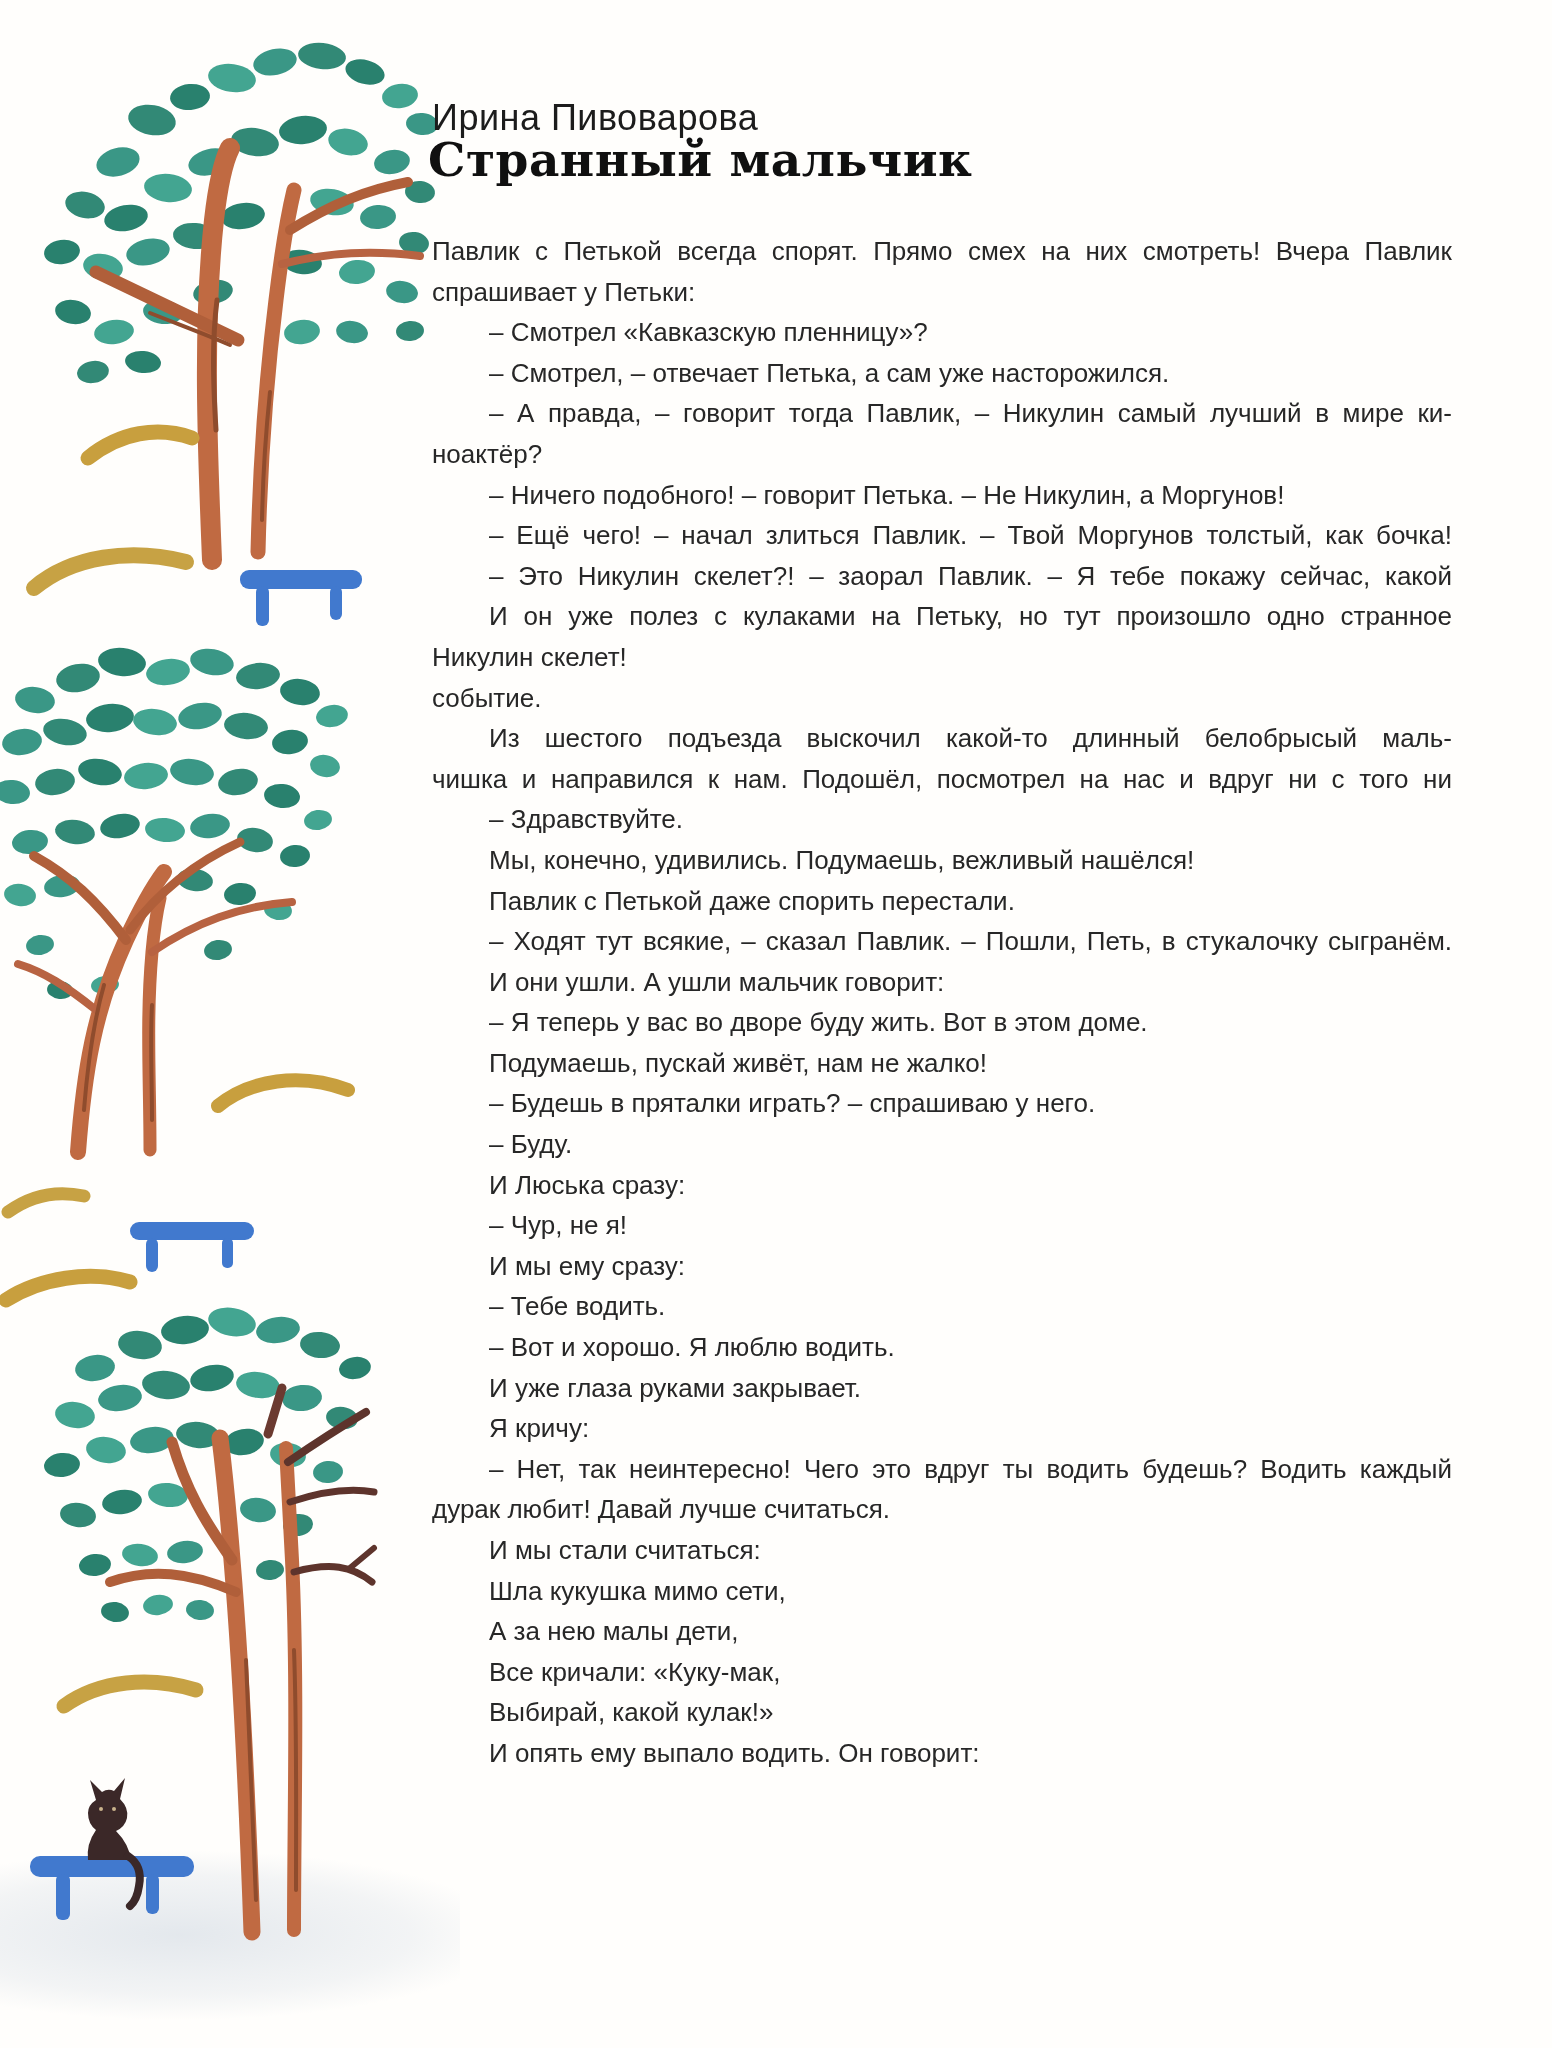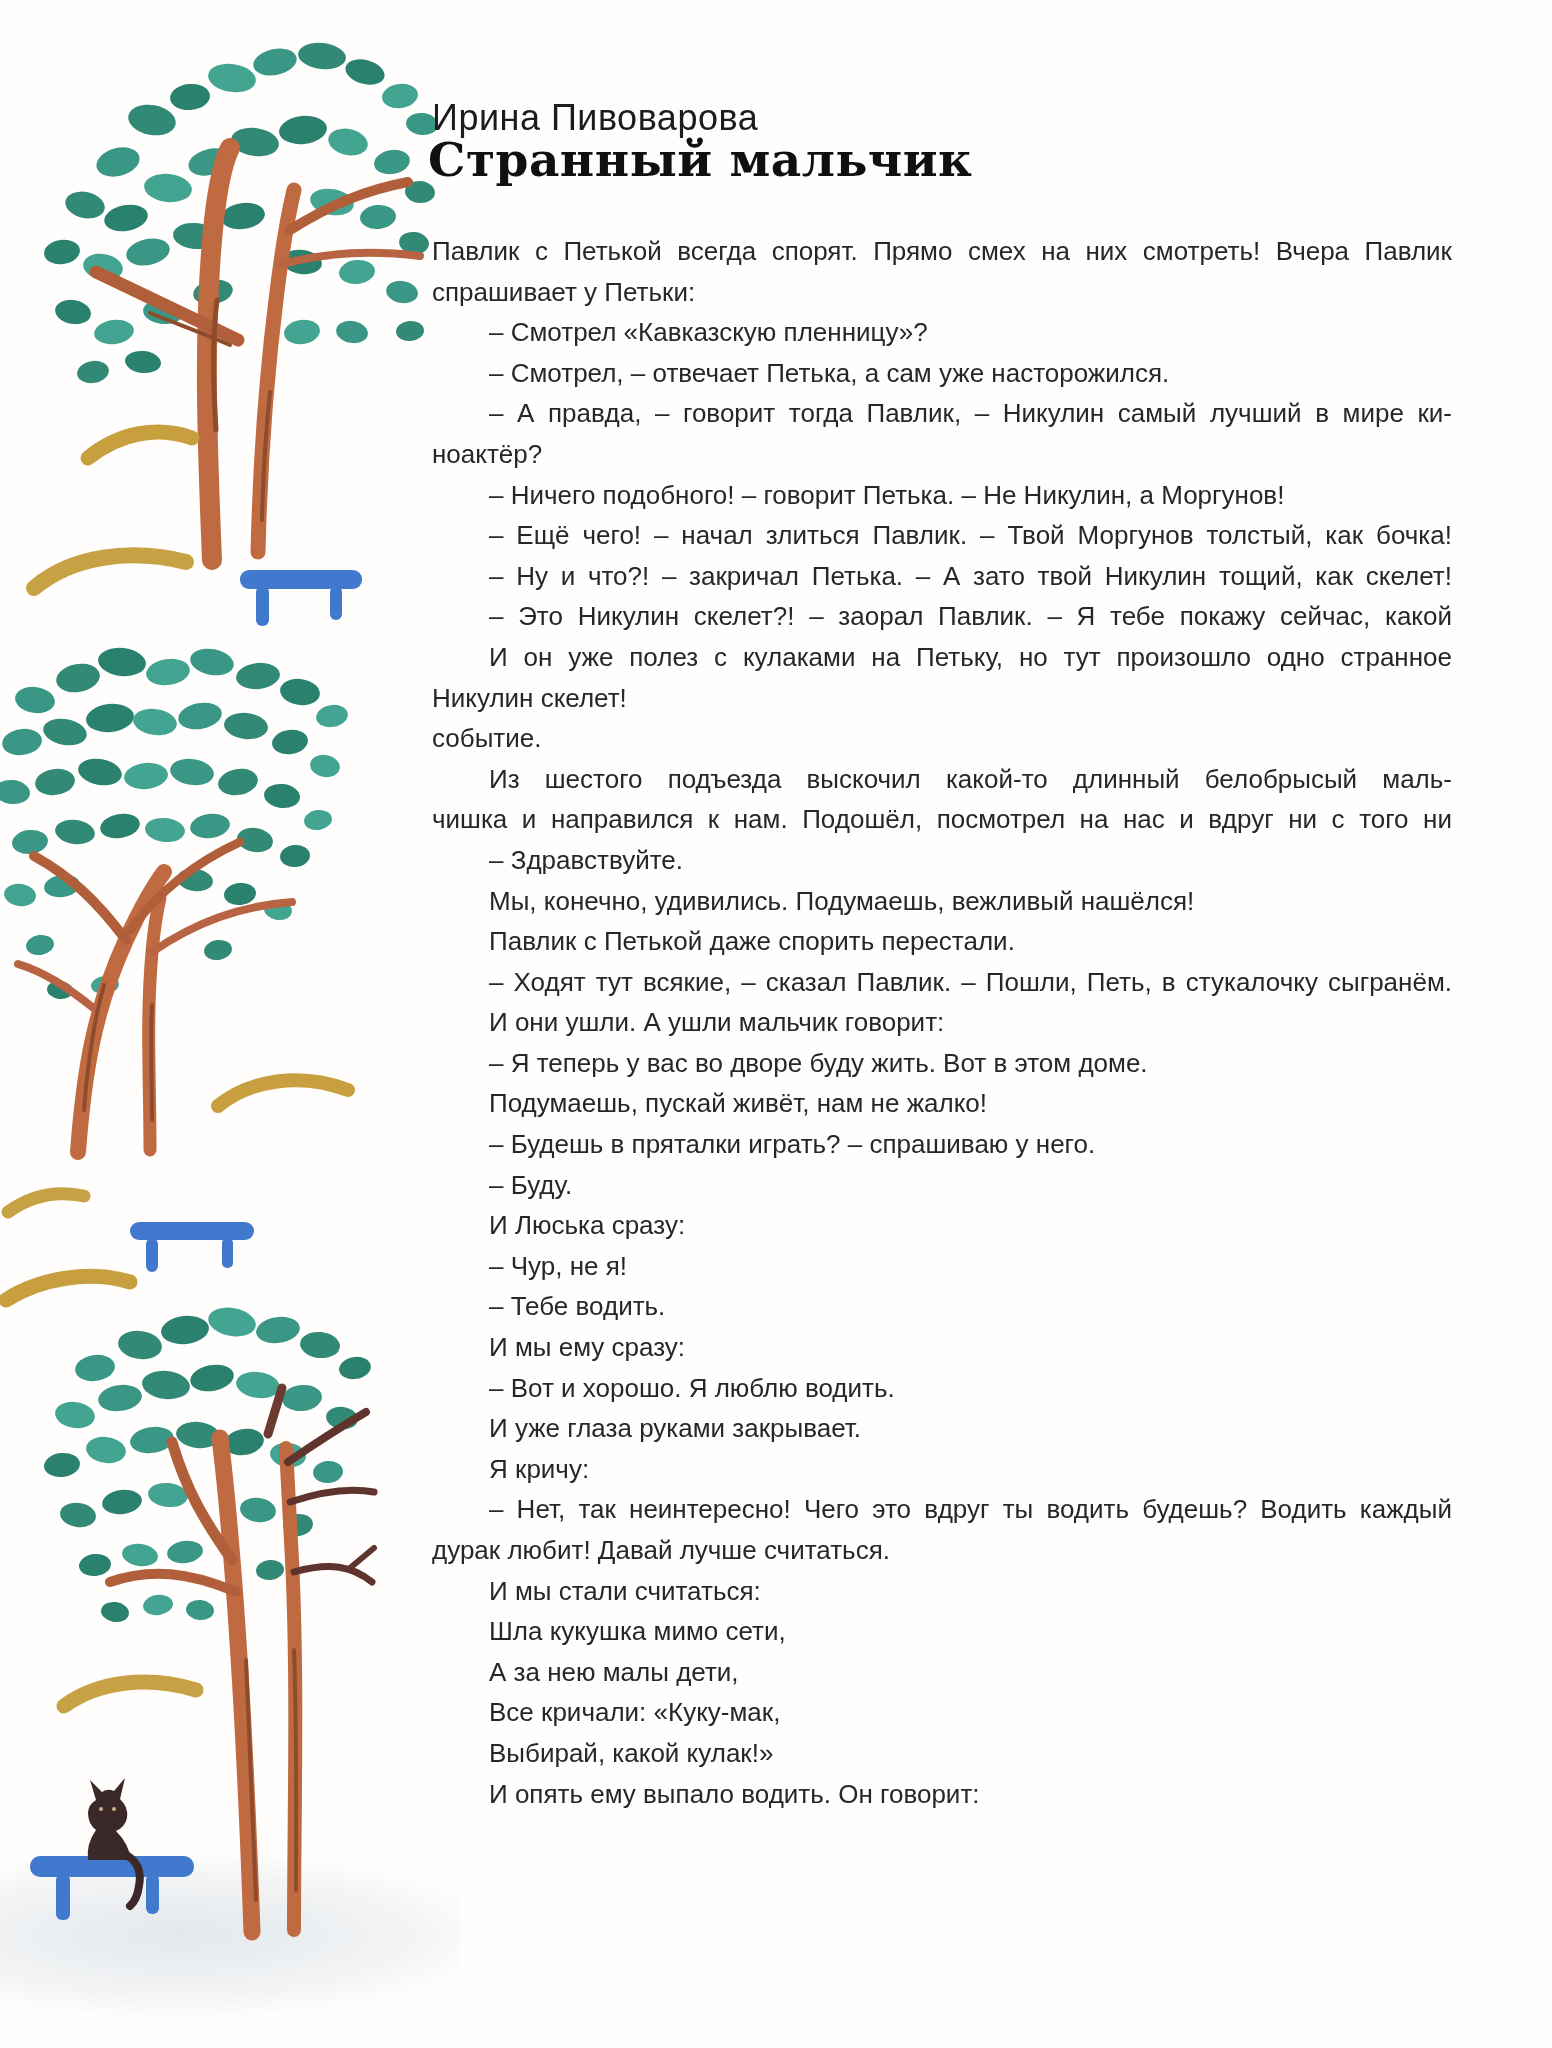--- a/index.html
+++ b/index.html
@@ -235,40 +235,39 @@
   <h1 class="title">Странный мальчик</h1>
   <div class="body" id="body-lines">
       <div class="line justify">Павлик с Петькой всегда спорят. Прямо смех на них смотреть! Вчера Павлик</div>
       <div class="line">спрашивает у Петьки:</div>
       <div class="line indent">– Смотрел «Кавказскую пленницу»?</div>
       <div class="line indent">– Смотрел, – отвечает Петька, а сам уже насторожился.</div>
       <div class="line indent justify">– А правда, – говорит тогда Павлик, – Никулин самый лучший в мире ки-</div>
       <div class="line">ноактёр?</div>
       <div class="line indent">– Ничего подобного! – говорит Петька. – Не Никулин, а Моргунов!</div>
       <div class="line indent justify">– Ещё чего! – начал злиться Павлик. – Твой Моргунов толстый, как бочка!</div>
-      <div class="line indent justify">– Ну и что?! – закричал Петька. – А зато твой Никулин тощий, как скелет!</div>
       <div class="line indent justify">– Это Никулин скелет?! – заорал Павлик. – Я тебе покажу сейчас, какой</div>
       <div class="line indent justify">И он уже полез с кулаками на Петьку, но тут произошло одно странное</div>
       <div class="line">Никулин скелет!</div>
       <div class="line">событие.</div>
       <div class="line indent justify">Из шестого подъезда выскочил какой-то длинный белобрысый маль-</div>
       <div class="line justify">чишка и направился к нам. Подошёл, посмотрел на нас и вдруг ни с того ни</div>
       <div class="line indent">– Здравствуйте.</div>
       <div class="line indent">Мы, конечно, удивились. Подумаешь, вежливый нашёлся!</div>
       <div class="line indent">Павлик с Петькой даже спорить перестали.</div>
       <div class="line indent justify">– Ходят тут всякие, – сказал Павлик. – Пошли, Петь, в стукалочку сыгранём.</div>
       <div class="line indent">И они ушли. А ушли мальчик говорит:</div>
       <div class="line indent">– Я теперь у вас во дворе буду жить. Вот в этом доме.</div>
       <div class="line indent">Подумаешь, пускай живёт, нам не жалко!</div>
       <div class="line indent">– Будешь в пряталки играть? – спрашиваю у него.</div>
       <div class="line indent">– Буду.</div>
       <div class="line indent">И Люська сразу:</div>
       <div class="line indent">– Чур, не я!</div>
+      <div class="line indent">И мы ему сразу:</div>
       <div class="line indent">– Тебе водить.</div>
-      <div class="line indent">И мы ему сразу:</div>
       <div class="line indent">– Вот и хорошо. Я люблю водить.</div>
       <div class="line indent">И уже глаза руками закрывает.</div>
       <div class="line indent">Я кричу:</div>
       <div class="line indent justify">– Нет, так неинтересно! Чего это вдруг ты водить будешь? Водить каждый</div>
       <div class="line">дурак любит! Давай лучше считаться.</div>
       <div class="line indent">И мы стали считаться:</div>
       <div class="line indent">Шла кукушка мимо сети,</div>
       <div class="line indent">А за нею малы дети,</div>
       <div class="line indent">Все кричали: «Куку-мак,</div>
       <div class="line indent">Выбирай, какой кулак!»</div>

